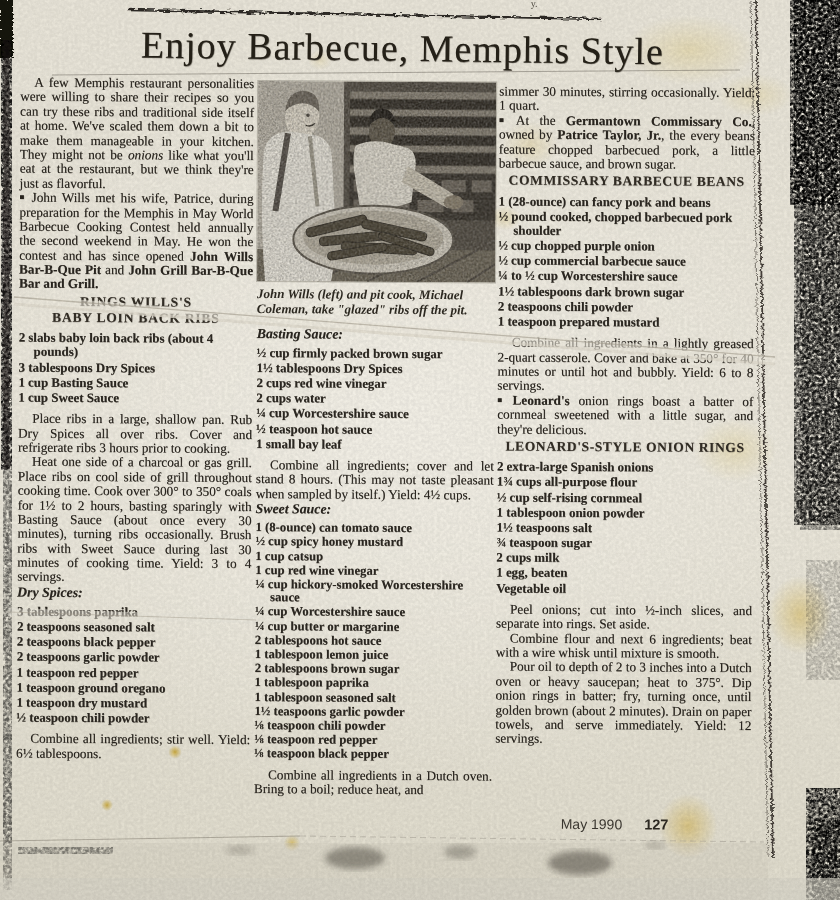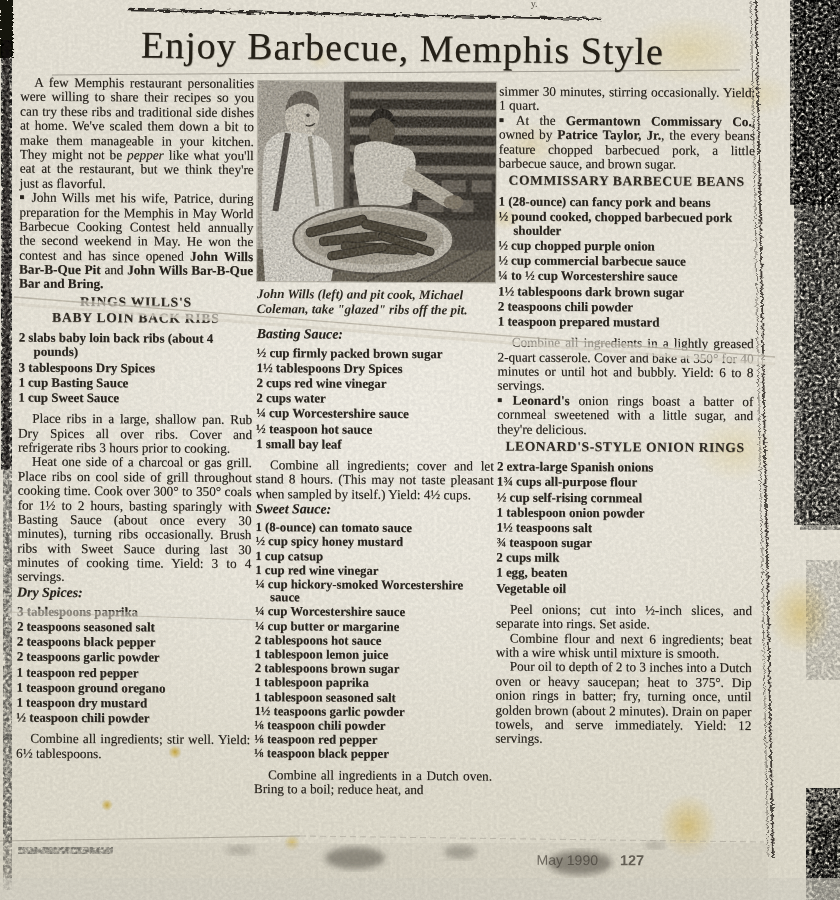--- a/index.html
+++ b/index.html
@@ -53,38 +53,38 @@
     padding-left:15px;text-indent:-15px;color:#2c2822;
     text-shadow:0.25px 0.35px 0.5px rgba(40,34,26,0.5);
   }
   ul.tight li{line-height:1.04;font-size:12.7px;}
   .photo{position:relative;width:238px;height:200px;margin:0 0 5px;outline:1px solid rgba(40,35,25,0.25);}
   .caption{
     margin:0 0 9px;font-size:13px;font-style:italic;font-weight:700;line-height:1.18;
     text-align:left;color:#2e2a22;
   }
   .mb2{margin-bottom:2px;}.mb8{margin-bottom:8px;}.mb10{margin-bottom:10px;}.mb12{margin-bottom:12px;}
-  .footer{position:absolute;left:539px;top:815px;font-family:"Liberation Sans","DejaVu Sans",sans-serif;font-size:14px;color:#3c3831;margin-top:36px;}
+  .footer{position:absolute;left:563px;top:815px;font-family:"Liberation Sans","DejaVu Sans",sans-serif;font-size:14px;color:#3c3831;}
   .footer .pagenum{font-weight:700;margin-left:22px;font-size:14.5px;color:#2e2a23;}
   svg.artifacts{position:absolute;left:0;top:0;pointer-events:none;z-index:30;}
 </style>
 </head>
 <body>
 
 <div class="scan">
   <div class="content">
 
     <div class="edge-fragment">y.</div>
 
     <h1 class="title">Enjoy Barbecue, Memphis Style</h1>
 
     <div class="col col-left">
-      <p class="body indent intro"><span>A few Memphis restaurant personalities were willing to share their recipes so you can try these ribs and traditional side dishes at home. We've scaled them down a bit to make them manageable in your kitchen. They might not be </span><i>pepper</i><span> like what you'll eat at the restaurant, but we think they're just as flavorful.</span></p>
-
-      <p class="body note"><span class="bullet">■</span><span>John Wills met his wife, Patrice, during preparation for the Memphis in May World Barbecue Cooking Contest held annually the second weekend in May. He won the contest and has since opened </span><b>John Wills Bar-B-Que Pit</b><span> and </span><b>John Wills Bar-B-Que Bar and Bring.</b></p>
+      <p class="body indent intro"><span>A few Memphis restaurant personalities were willing to share their recipes so you can try these ribs and traditional side itself at home. We've scaled them down a bit to make them manageable in your kitchen. They might not be </span><i>onions</i><span> like what you'll eat at the restaurant, but we think they're just as flavorful.</span></p>
+
+      <p class="body note"><span class="bullet">■</span><span>John Wills met his wife, Patrice, during preparation for the Memphis in May World Barbecue Cooking Contest held annually the second weekend in May. He won the contest and has since opened </span><b>John Wills Bar-B-Que Pit</b><span> and </span><b>John Grill Bar-B-Que Bar and Grill.</b></p>
 
       <h2 class="rtitle"><span>RINGS WILLS'S</span><br><span>BABY LOIN BACK RIBS</span></h2>
 
       <ul class="ing">
           <li>2 slabs baby loin back ribs (about 4 pounds)</li>
           <li>3 tablespoons Dry Spices</li>
           <li>1 cup Basting Sauce</li>
           <li>1 cup Sweet Sauce</li>
         </ul>
 

